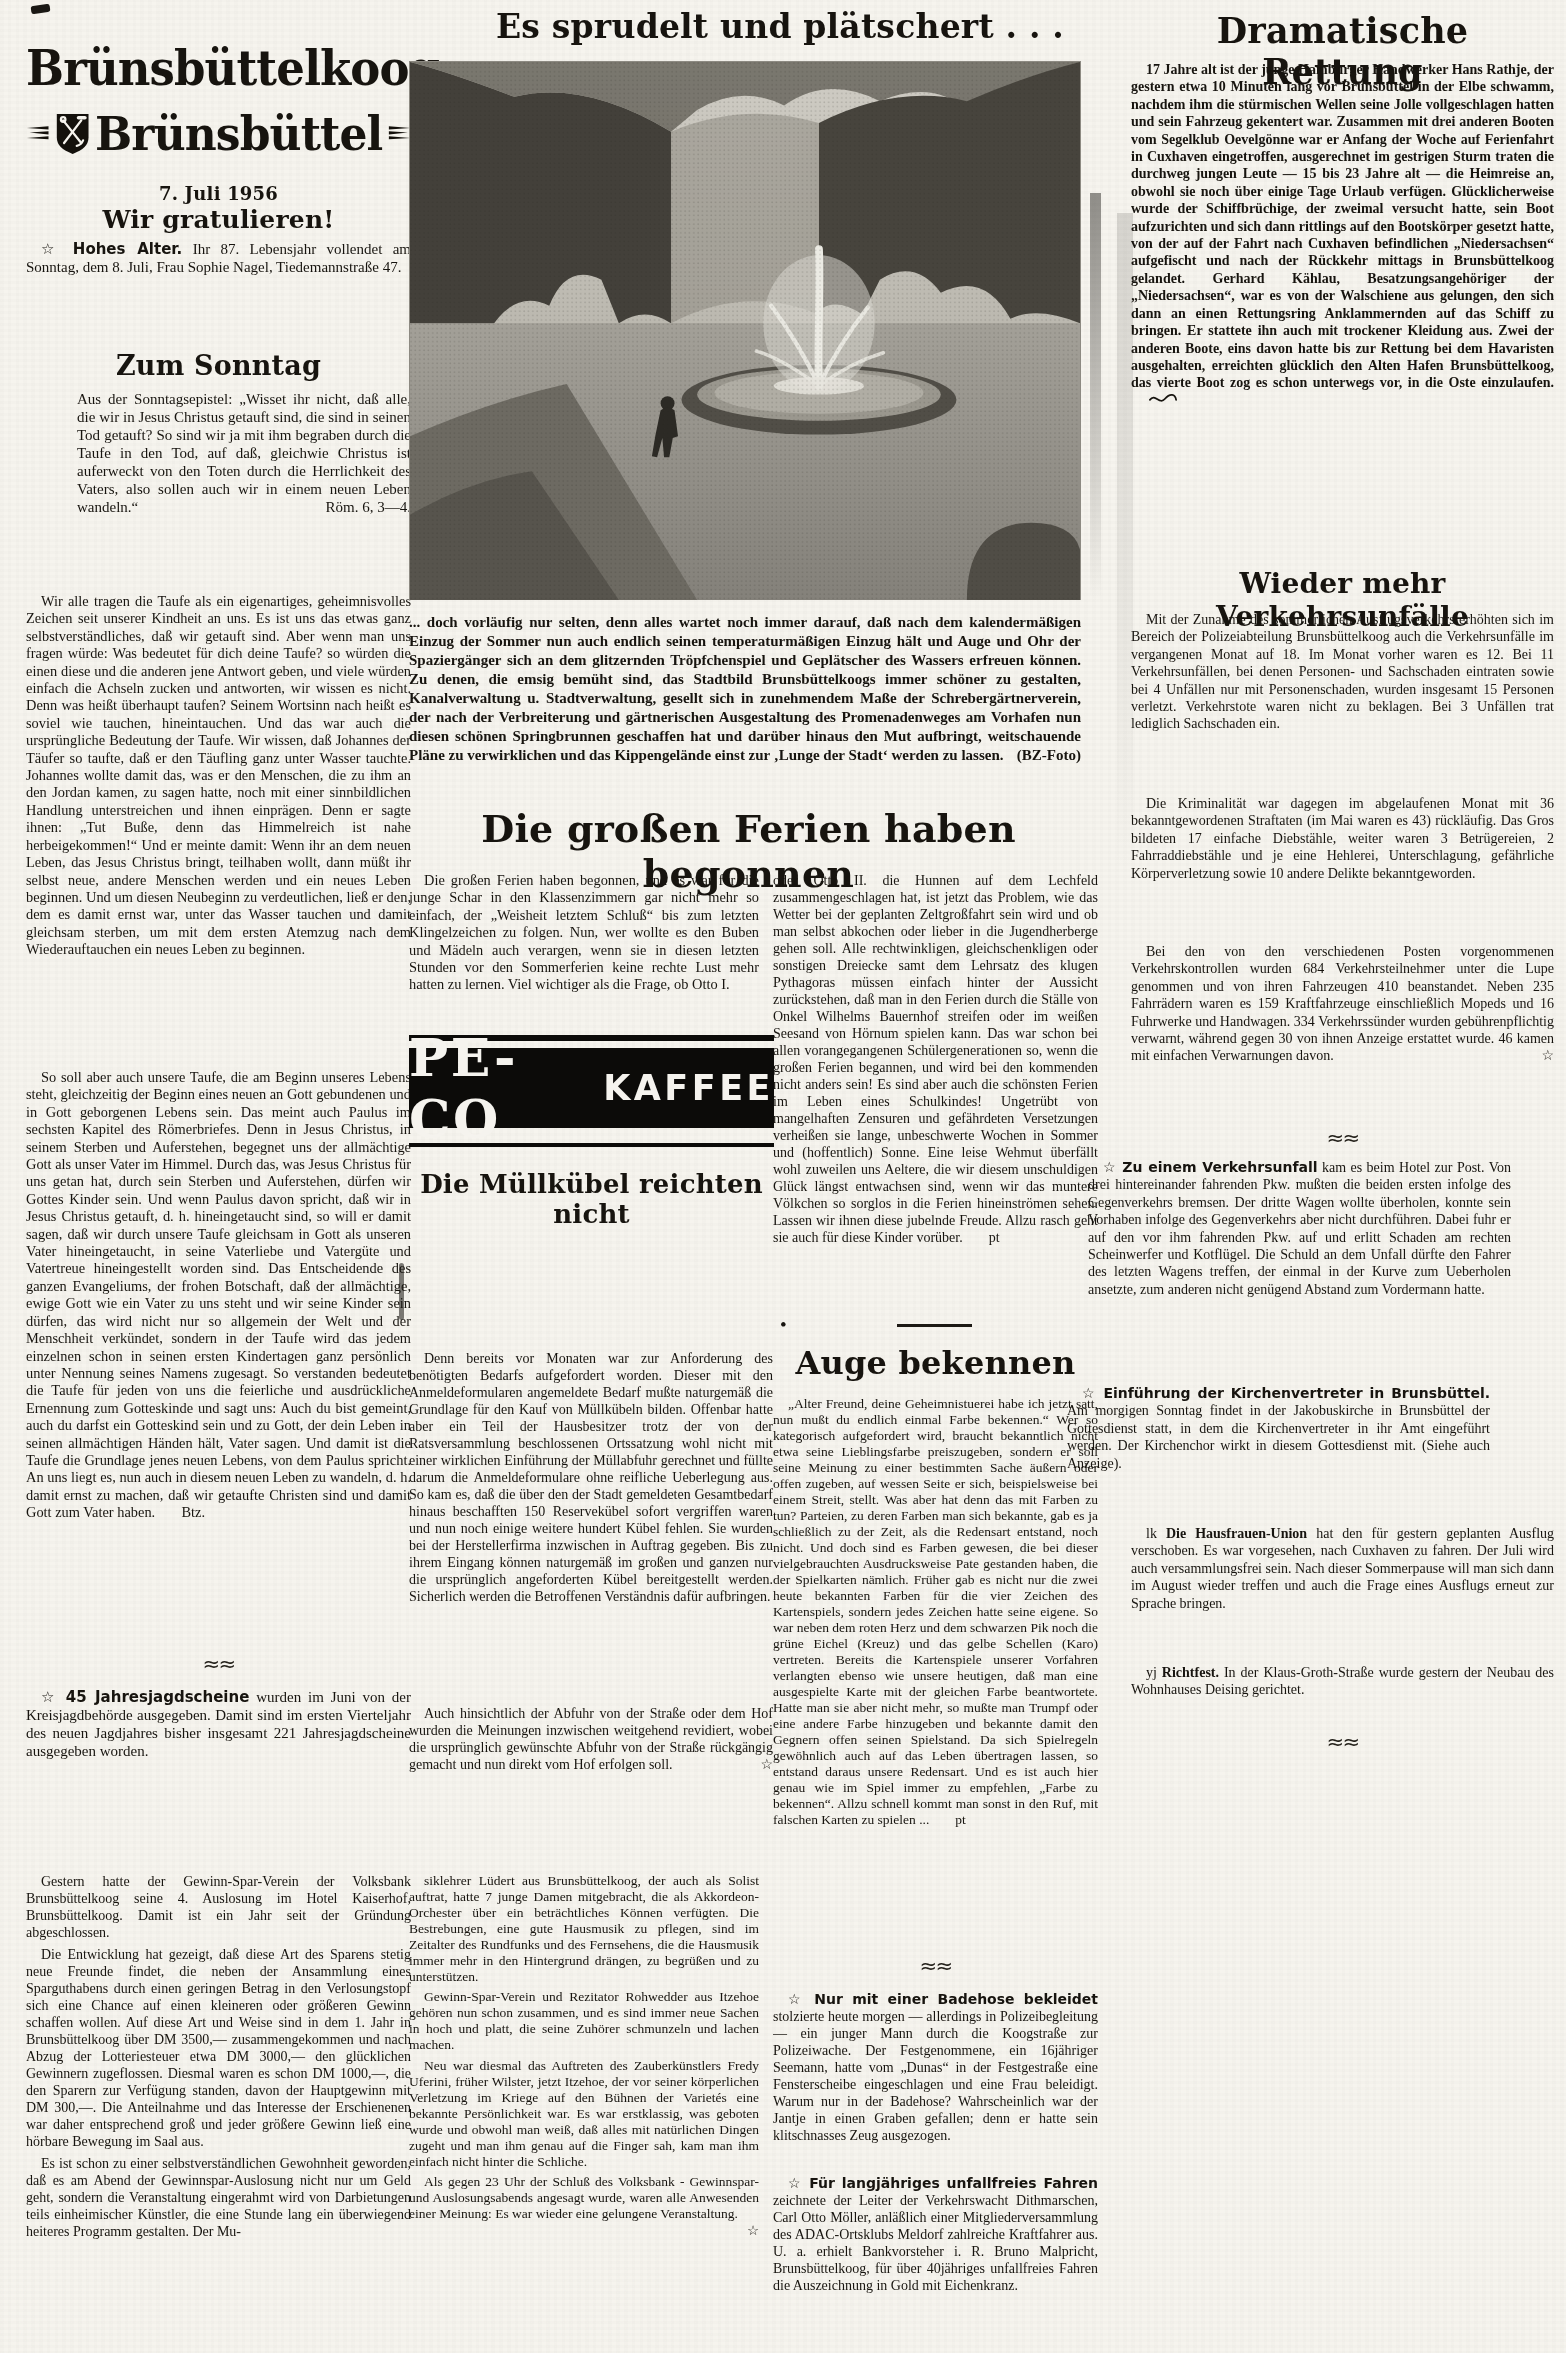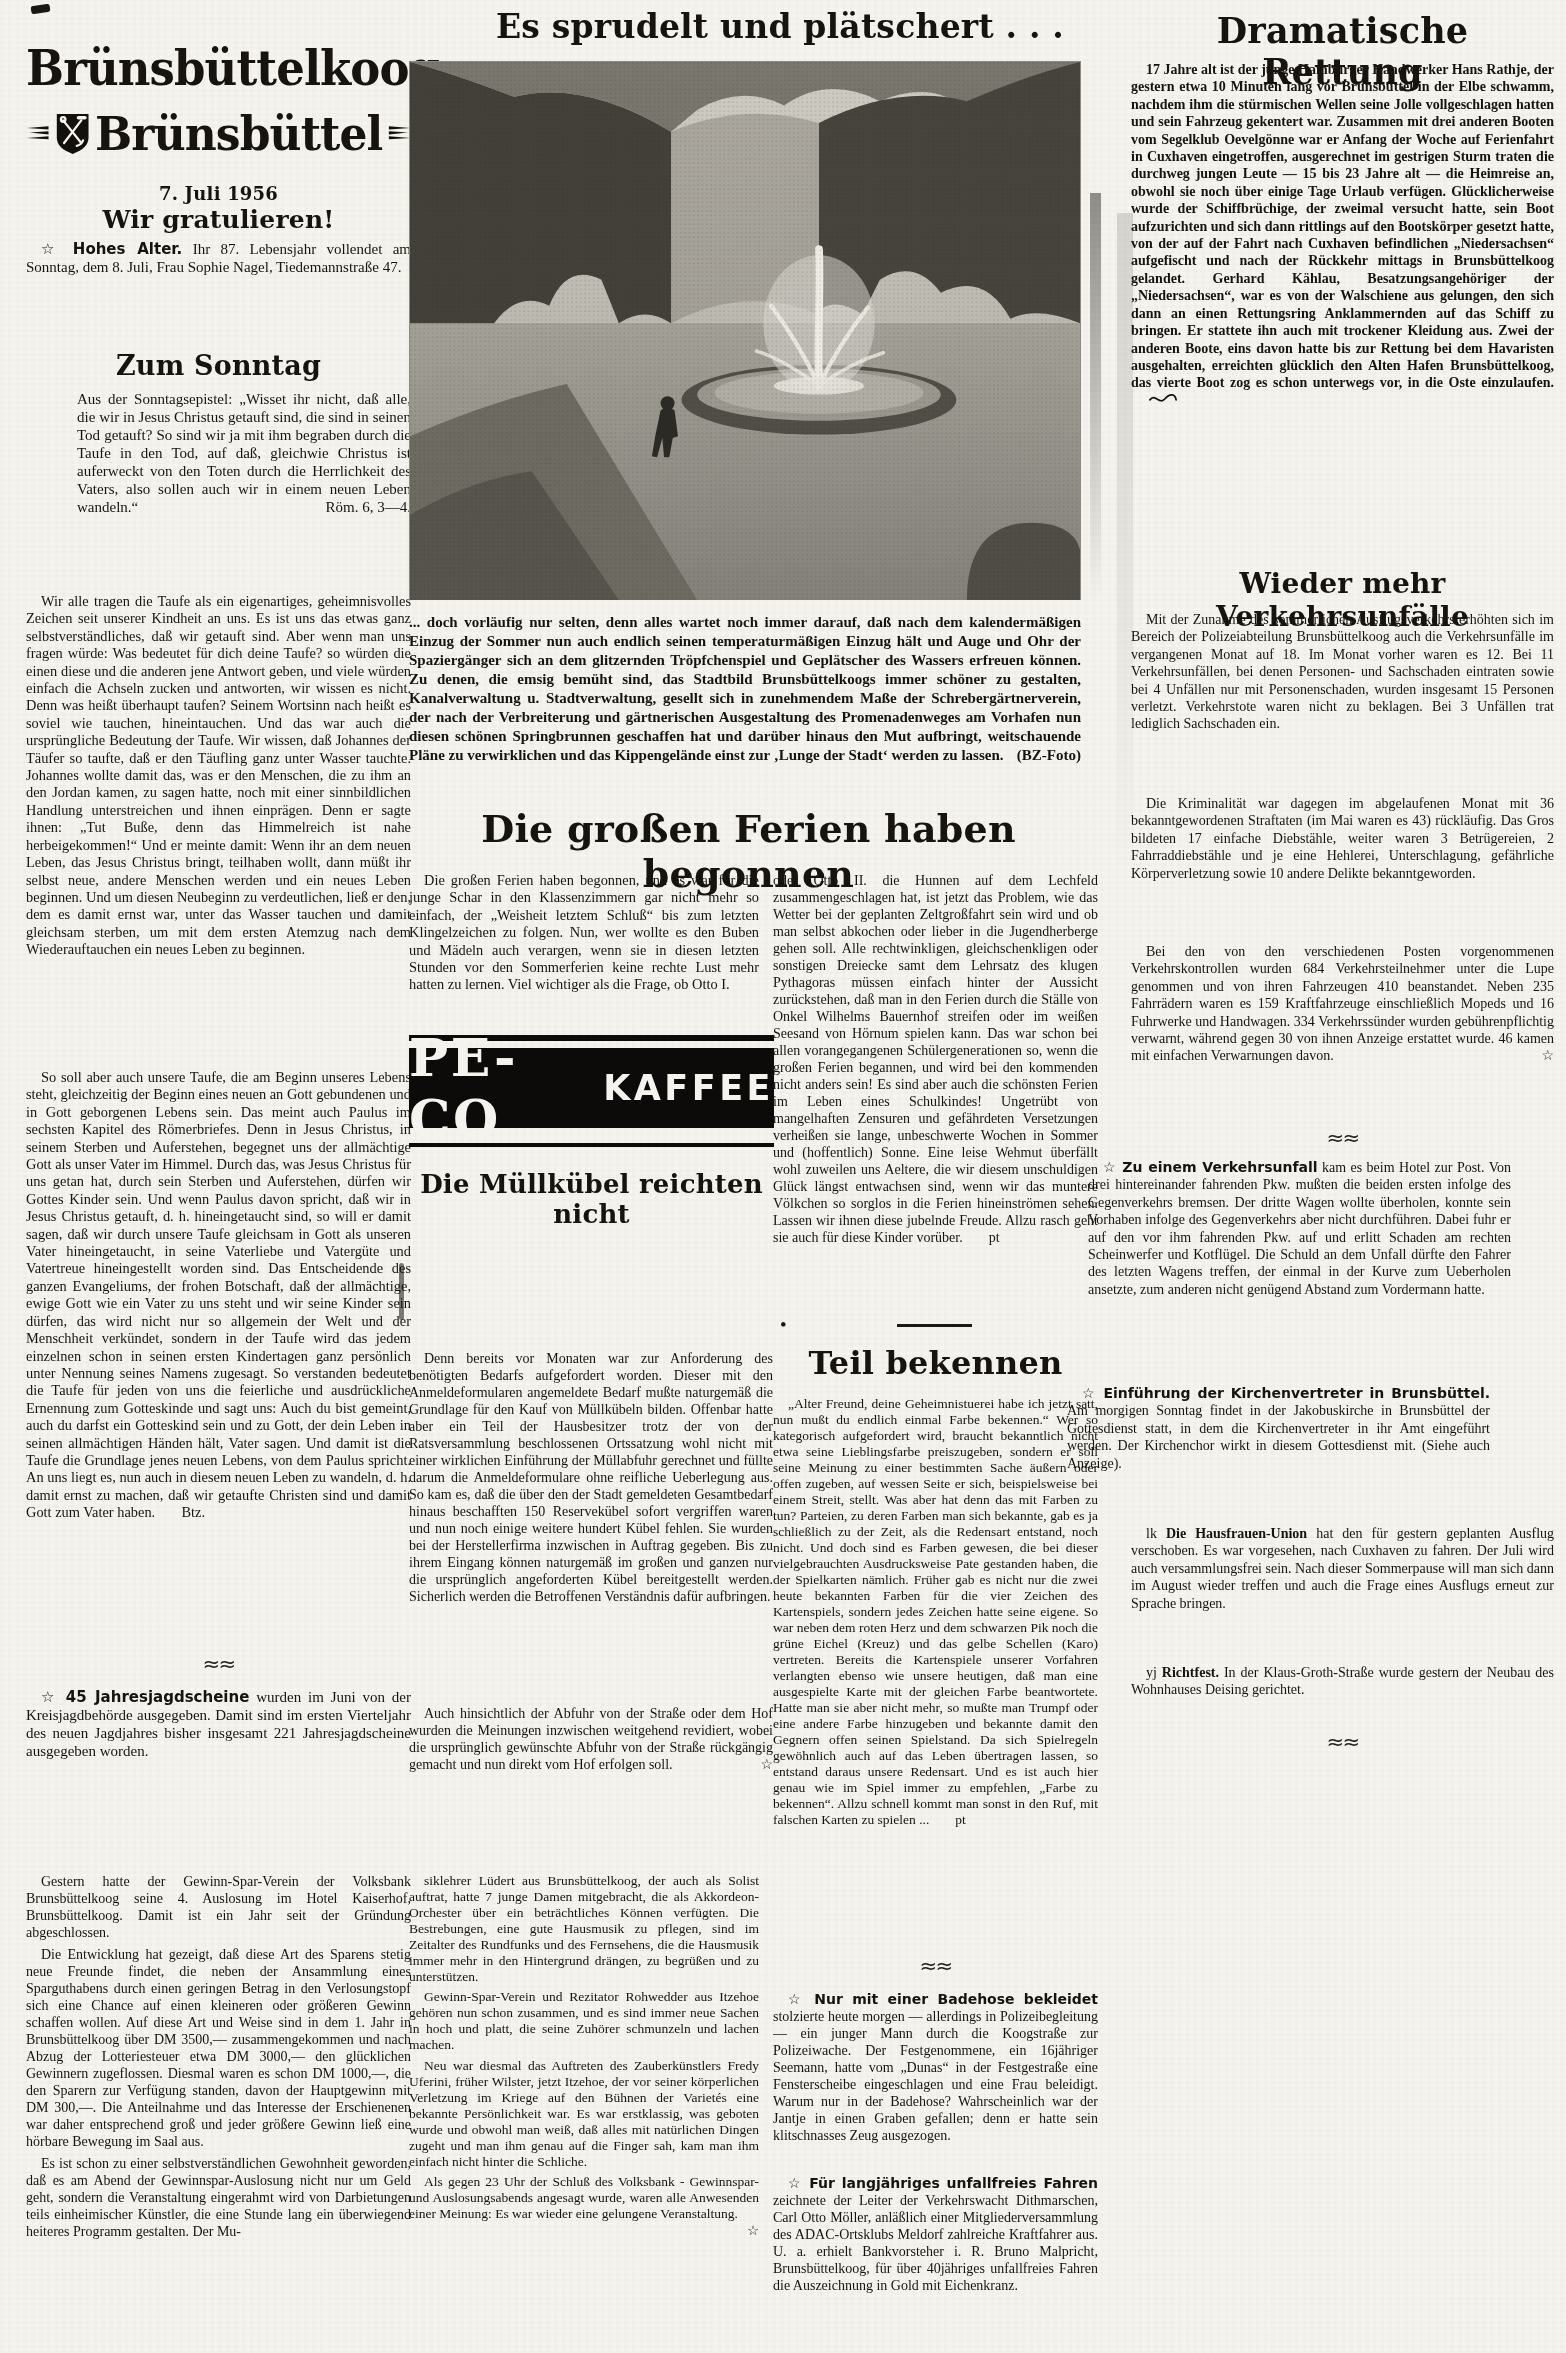--- a/index.html
+++ b/index.html
@@ -190,21 +190,21 @@
     <p><span>oder Otto II. die Hunnen auf dem Lechfeld zusammengeschlagen hat, ist jetzt das Problem, wie das Wetter bei der geplanten Zeltgroßfahrt sein wird und ob man selbst abkochen oder lieber in die Jugendherberge gehen soll. Alle rechtwinkligen, gleichschenkligen oder sonstigen Dreiecke samt dem Lehrsatz des klugen Pythagoras müssen einfach hinter der Aussicht zurückstehen, daß man in den Ferien durch die Ställe von Onkel Wilhelms Bauernhof streifen oder im weißen Seesand von Hörnum spielen kann. Das war schon bei allen vorangegangenen Schülergenerationen so, wenn die großen Ferien begannen, und wird bei den kommenden nicht anders sein! Es sind aber auch die schönsten Ferien im Leben eines Schulkindes! Ungetrübt von mangelhaften Zensuren und gefährdeten Versetzungen verheißen sie lange, unbeschwerte Wochen in Sommer und (hoffentlich) Sonne. Eine leise Wehmut überfällt wohl zuweilen uns Aeltere, die wir diesem unschuldigen Glück längst entwachsen sind, wenn wir das muntere Völkchen so sorglos in die Ferien hineinströmen sehen. Lassen wir ihnen diese jubelnde Freude. Allzu rasch geht sie auch für diese Kinder vorüber.</span>
       <span class="sig">pt</span></p>
   </div>
 
   <div class="abs dotdiv" style="left:773px;top:1317px;width:325px;height:17.4px;">
     <span class="b" style="margin-left:7px;">•</span>
     <span class="l"></span>
     <span style="width:15.7px;"></span>
   </div>
 
-  <div class="abs hd" style="left:773px;top:1344px;width:325px;font-size:32px;">Teil bekennen</div>
+  <div class="abs hd" style="left:773px;top:1344px;width:325px;font-size:32px;">Auge bekennen</div>
 
   <div class="abs jt clip" style="left:773px;top:1396px;width:325px;height:557px;font-size:13.5px;line-height:16px;">
     <p class="ind"><span>„Alter Freund, deine Geheimnistuerei habe ich jetzt satt, nun mußt du endlich einmal Farbe bekennen.“ Wer so kategorisch aufgefordert wird, braucht bekanntlich nicht etwa seine Lieblingsfarbe preiszugeben, sondern er soll seine Meinung zu einer bestimmten Sache äußern oder offen zugeben, auf wessen Seite er sich, beispielsweise bei einem Streit, stellt. Was aber hat denn das mit Farben zu tun? Parteien, zu deren Farben man sich bekannte, gab es ja schließlich zu der Zeit, als die Redensart entstand, noch nicht. Und doch sind es Farben gewesen, die bei dieser vielgebrauchten Ausdrucksweise Pate gestanden haben, die der Spielkarten nämlich. Früher gab es nicht nur die zwei heute bekannten Farben für die vier Zeichen des Kartenspiels, sondern jedes Zeichen hatte seine eigene. So war neben dem roten Herz und dem schwarzen Pik noch die grüne Eichel (Kreuz) und das gelbe Schellen (Karo) vertreten. Bereits die Kartenspiele unserer Vorfahren verlangten ebenso wie unsere heutigen, daß man eine ausgespielte Karte mit der gleichen Farbe beantwortete. Hatte man sie aber nicht mehr, so mußte man Trumpf oder eine andere Farbe hinzugeben und bekannte damit den Gegnern offen seinen Spielstand. Da sich Spielregeln gewöhnlich auch auf das Leben übertragen lassen, so entstand daraus unsere Redensart. Und es ist auch hier genau wie im Spiel immer zu empfehlen, „Farbe zu bekennen“. Allzu schnell kommt man sonst in den Ruf, mit falschen Karten zu spielen ...</span>
       <span class="sig">pt</span></p>
   </div>
 
   <div class="abs wave" style="left:773px;top:1954px;width:325px;">≈≈</div>
 
   <div class="abs jt clip" style="left:773px;top:1991px;width:325px;height:176px;font-size:14px;line-height:17px;">
     <p class="ind"><b class="star">☆ Nur mit einer Badehose bekleidet</b> <span>stolzierte heute morgen — allerdings in Polizeibegleitung — ein junger Mann durch die Koogstraße zur Polizeiwache. Der Festgenommene, ein 16jähriger Seemann, hatte vom „Dunas“ in der Festgestraße eine Fensterscheibe eingeschlagen und eine Frau beleidigt. Warum nur in der Badehose? Wahrscheinlich war der Jantje in einen Graben gefallen; denn er hatte sein klitschnasses Zeug ausgezogen.</span></p>

